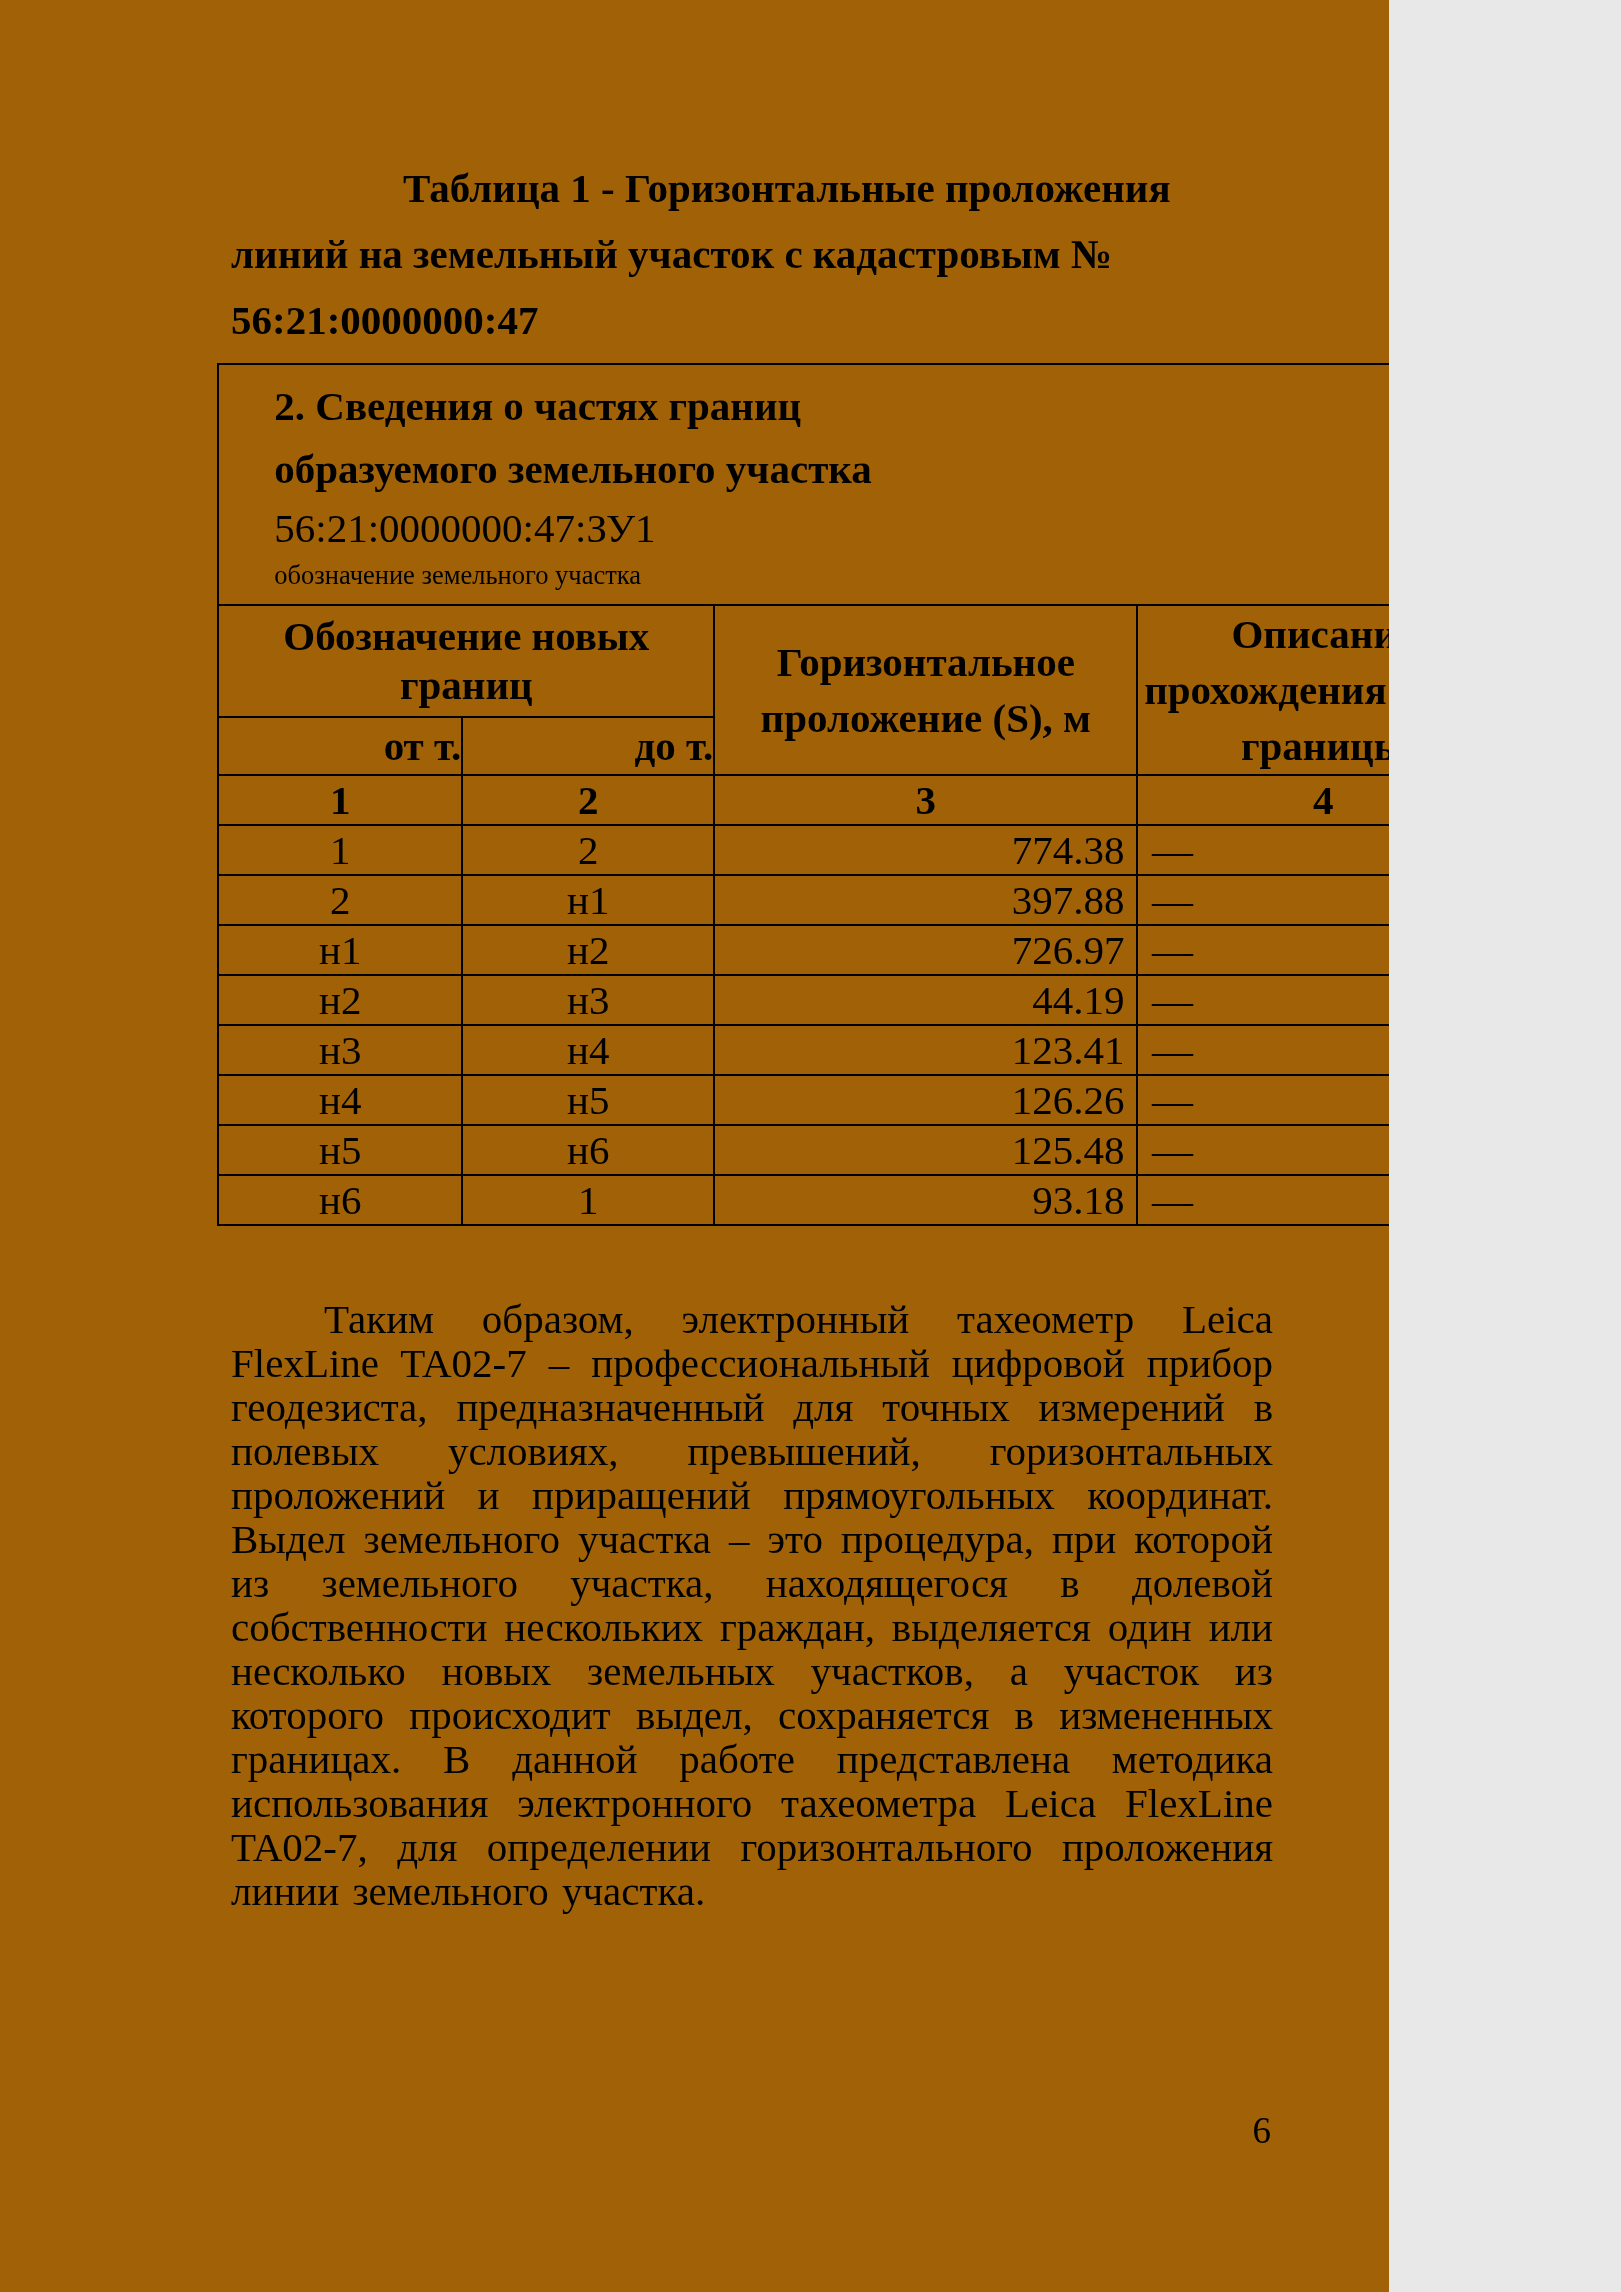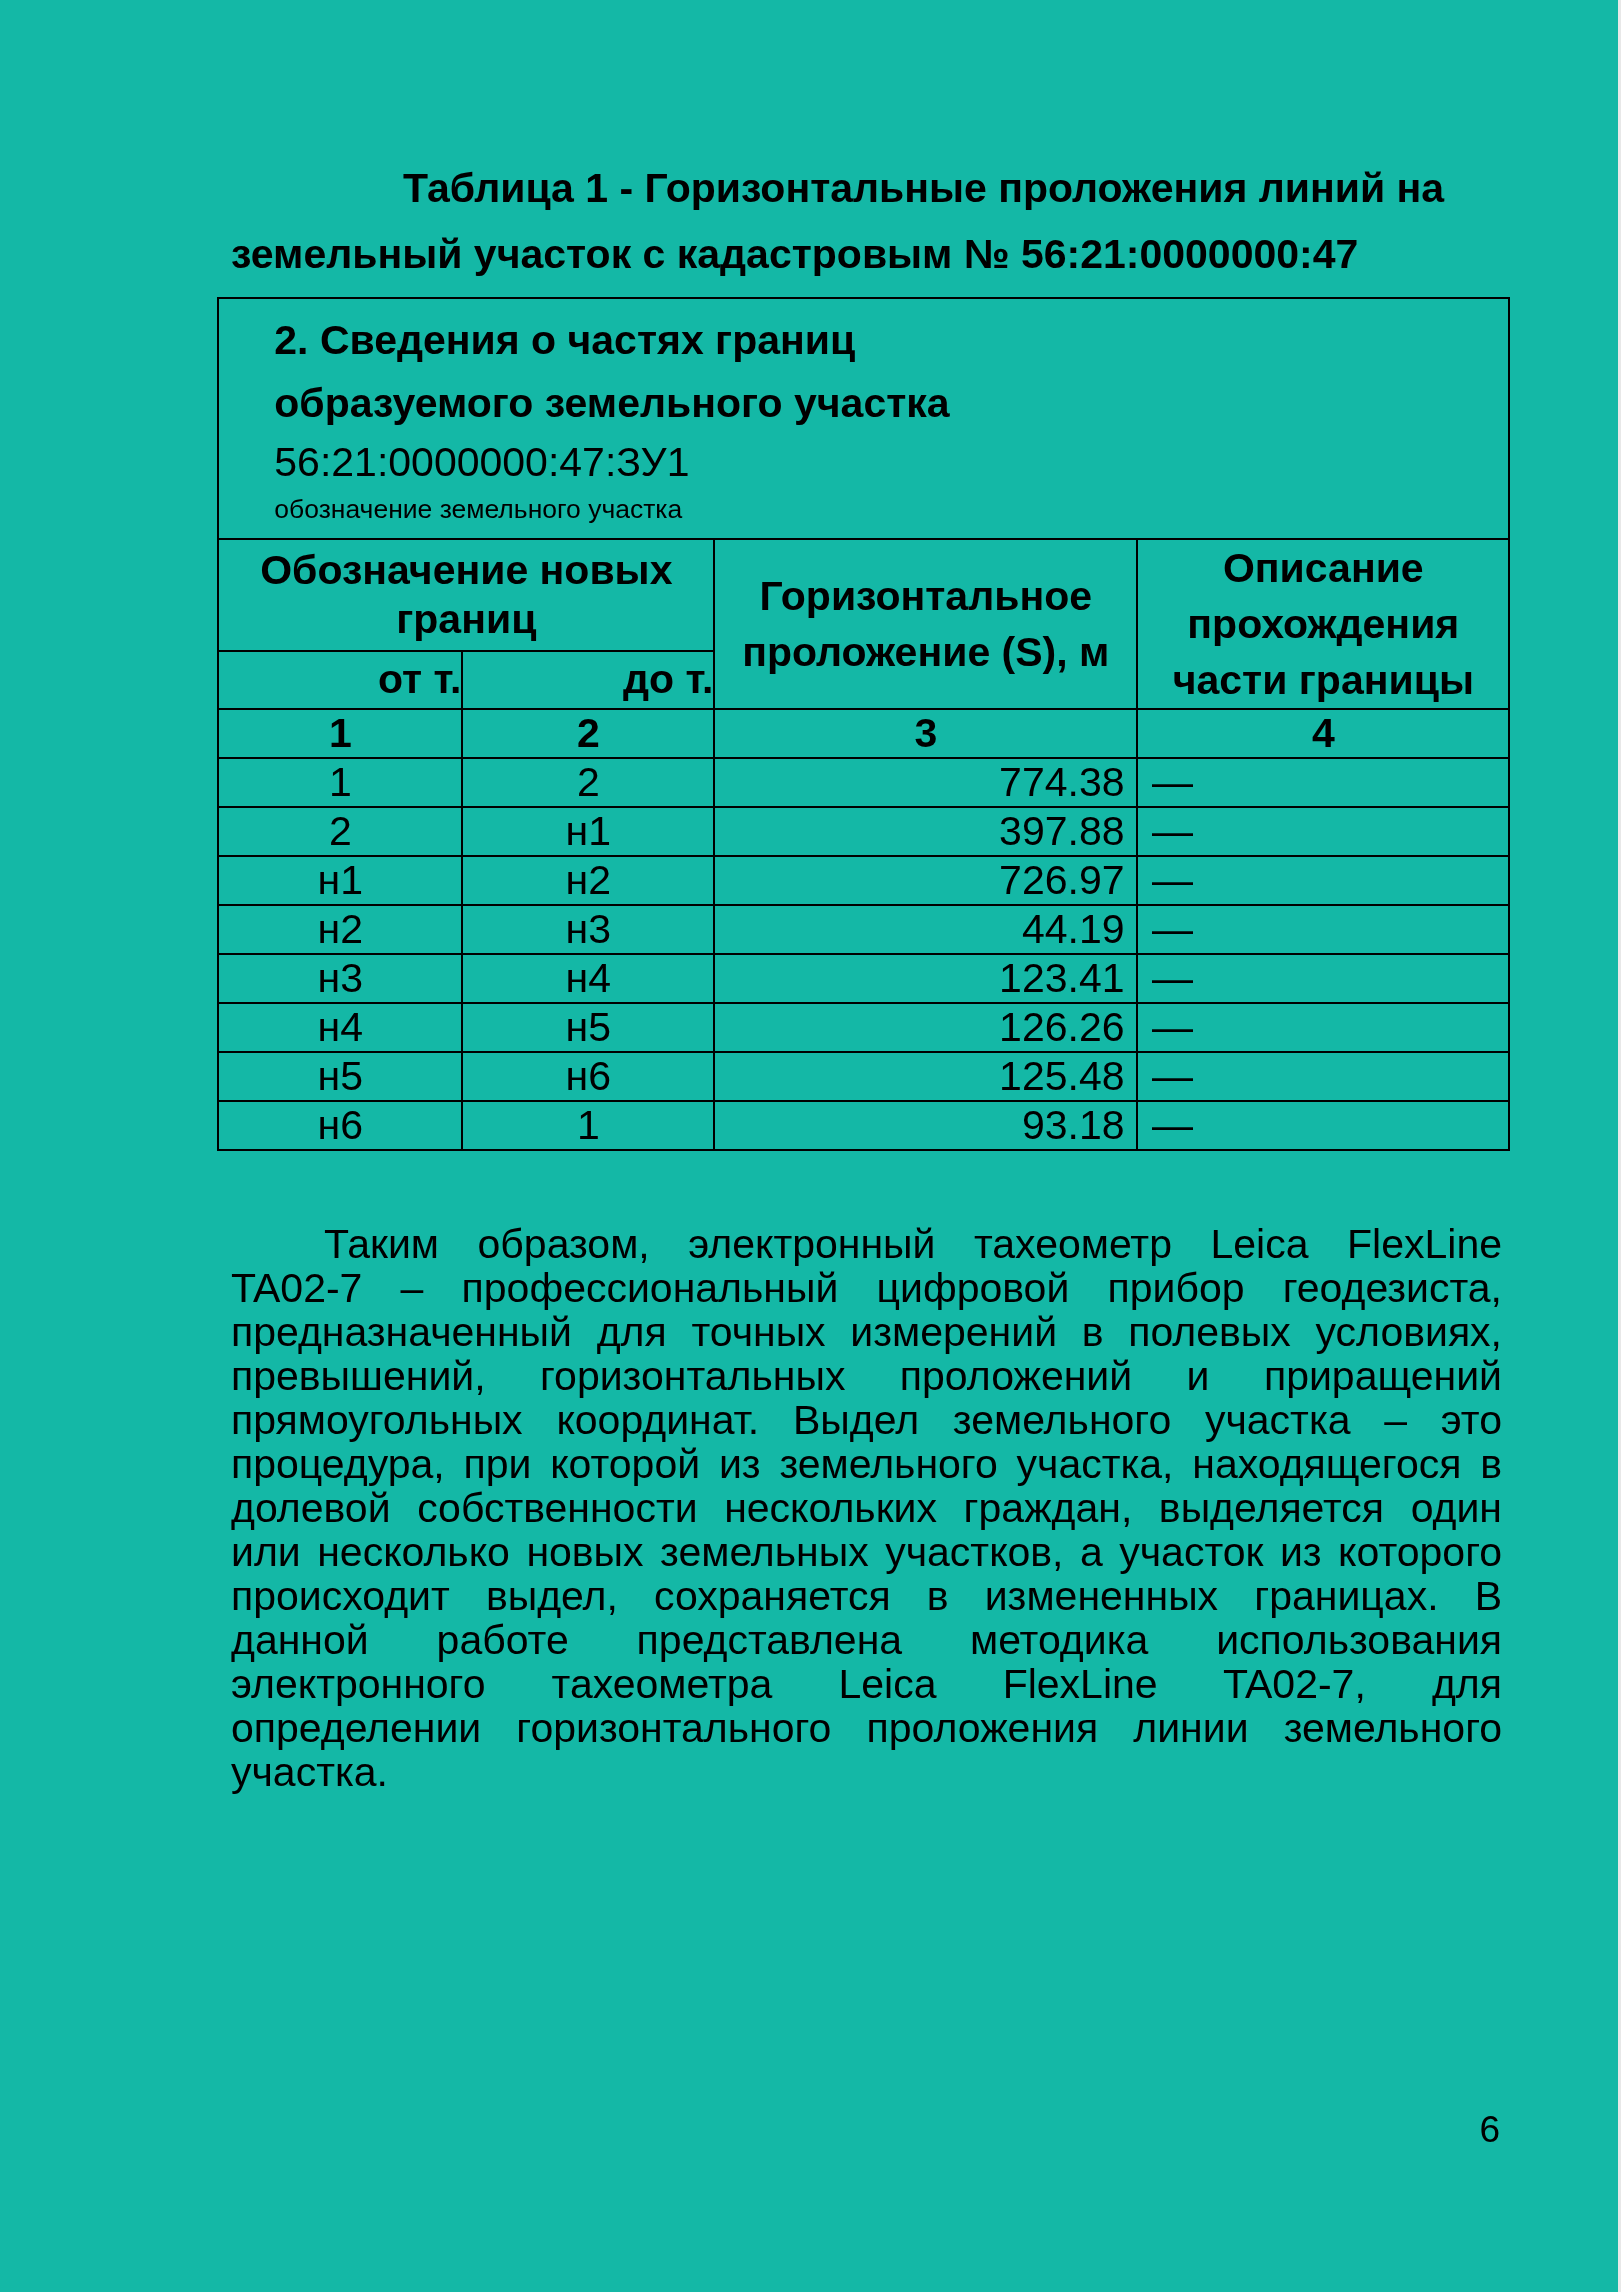--- a/index.html
+++ b/index.html
@@ -1,20 +1,20 @@
 <!DOCTYPE html>
 <html><head>
 <meta charset="utf-8">
 <style>
   html,body{margin:0;padding:0;background:#e8e8e8;}
   .page{
     position:relative;
-    width:1618px;height:2293px;
-    background:#14b8a6;
-    font-family:Liberation Sans, sans-serif;
+    width:1389px;height:2293px;
+    background:#a16207;
+    font-family:Liberation Serif, serif;
     color:#000;
     box-sizing:border-box;
     padding:155px 116px 0 231px;
     overflow:hidden;
   }
   .caption{
     margin:0;
     font-size:41px;font-weight:bold;
     line-height:66px;
     text-indent:172px;

